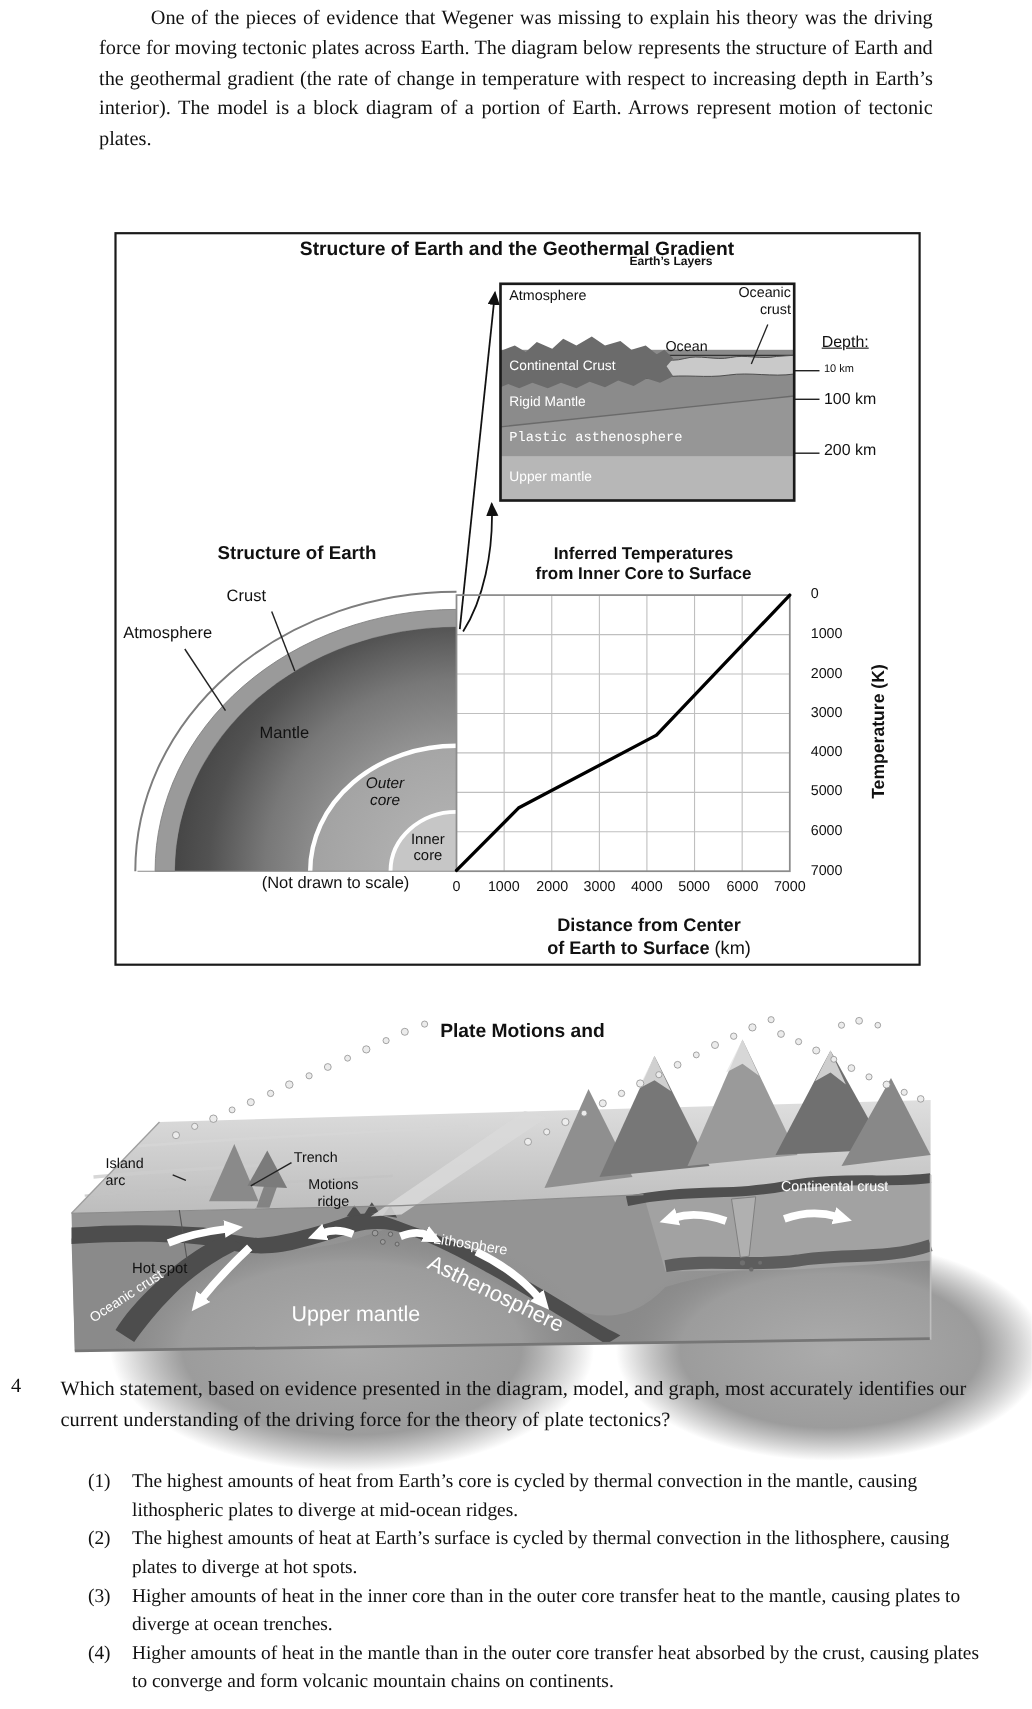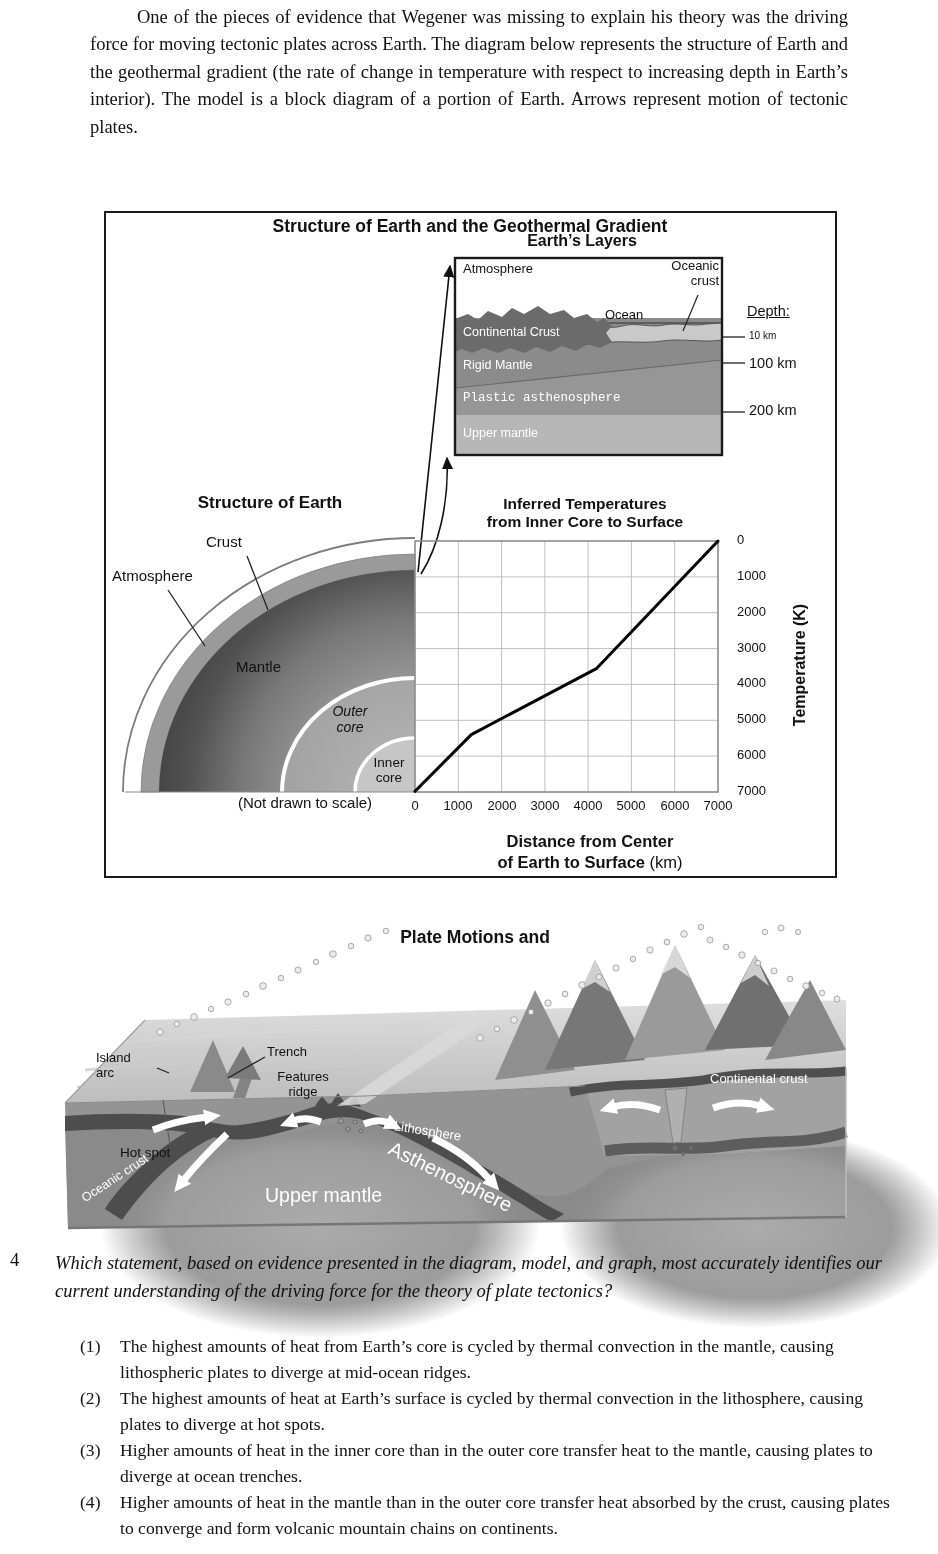--- a/index.html
+++ b/index.html
@@ -10,21 +10,21 @@
   .bold{font-weight:bold;}
   .ctr{text-align:center;}
   .white{color:#ffffff;}
   .intro{left:90px;top:4px;width:758px;font-size:18.5px;line-height:27.4px;
          text-align:justify;text-indent:47px;}
   .fig-title{left:104px;top:177px;width:732px;font-size:17.5px;margin-top:39px;}
   .outer-box{left:104px;top:211px;width:729px;height:663px;border:2.5px solid #1a1a1a;}
   .lbl{font-size:13px;line-height:14.5px;white-space:nowrap;}
   .wrap{white-space:normal;}
   .q-num{left:10px;top:1250px;font-size:18.5px;}
-  .q-text{left:55px;top:1250px;width:852px;font-size:18.5px;line-height:27.5px;font-style:italic;}
+  .q-text{left:55px;top:1250px;width:852px;font-size:18.5px;line-height:27.5px;}
   .options{left:80px;top:1333px;width:828px;}
   .opt{display:flex;font-size:17.6px;line-height:26px;margin:0;}
   .opt .onum{width:40px;flex:0 0 40px;}
   .opt .otxt{width:788px;}
   svg{position:absolute;overflow:visible;}
 </style>
 </head>
 <body>
 
 <div class="abs intro">One of the pieces of evidence that Wegener was missing to explain his theory was the driving force for moving tectonic plates across Earth. The diagram below represents the structure of Earth and the geothermal gradient (the rate of change in temperature with respect to increasing depth in Earth’s interior). The model is a block diagram of a portion of Earth. Arrows represent motion of tectonic plates.</div>
@@ -51,21 +51,21 @@
 <svg class="abs" style="left:405px;top:250px;" width="60" height="335" viewBox="0 0 60 335">
   <defs>
     <marker id="bh" markerWidth="9" markerHeight="8" refX="7" refY="3.5" orient="auto">
       <polygon points="0,0 8,3.5 0,7" fill="#111"></polygon>
     </marker>
   </defs>
   <path d="M13,322 L45,16" stroke="#111" stroke-width="1.6" fill="none" marker-end="url(#bh)"></path>
   <path d="M16,324 C34,296 44,252 42,208" stroke="#111" stroke-width="1.6" fill="none" marker-end="url(#bh)"></path>
 </svg>
 
-<div class="abs sans bold ctr" style="left:472px;top:232px;width:220px;font-size:16px;">Earth’s Layers</div>
+<div class="abs sans bold ctr" style="left:500px;top:232px;width:220px;font-size:11px;">Earth’s Layers</div>
 <div class="abs lbl sans" style="left:463px;top:262px;">Atmosphere</div>
 <div class="abs lbl sans wrap" style="left:650px;top:259px;width:69px;text-align:right;">Oceanic crust</div>
 <div class="abs lbl sans" style="left:605px;top:308px;">Ocean</div>
 <div class="abs lbl sans white" style="left:463px;top:325px;font-size:12.5px;">Continental Crust</div>
 <div class="abs lbl sans white" style="left:463px;top:358px;font-size:12.5px;">Rigid Mantle</div>
 <div class="abs lbl sans white" style="left:463px;top:391px;font-size:12.5px;font-family:Liberation Mono, monospace;">Plastic asthenosphere</div>
 <div class="abs lbl sans white" style="left:463px;top:426px;font-size:12.5px;">Upper mantle</div>
 <div class="abs lbl sans" style="left:747px;top:304px;font-size:14.5px;text-decoration:underline;">Depth:</div>
 <div class="abs lbl sans" style="left:749px;top:329px;font-size:10px;">10 km</div>
 <div class="abs lbl sans" style="left:749px;top:356px;font-size:14.5px;">100 km</div>
@@ -275,21 +275,21 @@
     <path d="M256,202 C246,198 236,198 228,201"></path>
     <path d="M299,204 C309,200 318,200 324,203"></path>
     <path d="M368,218 C393,230 412,245 425,260"></path>
     <path d="M595,190 C578,184 561,183 548,187"></path>
     <path d="M648,188 C665,182 682,182 696,186"></path>
   </g>
 </svg>
 
 <div class="abs lbl sans wrap" style="left:96px;top:1050px;width:48px;line-height:15px;">Island arc</div>
 <div class="abs lbl sans" style="left:267px;top:1045px;">Trench</div>
-<div class="abs lbl sans wrap ctr" style="left:272px;top:1069px;width:62px;line-height:15px;">Features ridge</div>
+<div class="abs lbl sans wrap ctr" style="left:272px;top:1069px;width:62px;line-height:15px;">Motions ridge</div>
 <div class="abs lbl sans white" style="left:710px;top:1072px;">Continental crust</div>
 <div class="abs lbl sans" style="left:120px;top:1146px;font-size:13.5px;">Hot spot</div>
 <div class="abs lbl sans white" style="left:83px;top:1192px;font-size:12.5px;transform:rotate(-33deg);transform-origin:0 50%;">Oceanic crust</div>
 <div class="abs lbl sans white" style="left:394px;top:1119px;transform:rotate(9deg);transform-origin:0 50%;">Lithosphere</div>
 <div class="abs lbl sans white" style="left:390px;top:1140px;font-size:20px;transform:rotate(26deg);transform-origin:0 50%;">Asthenosphere</div>
 <div class="abs lbl sans white" style="left:265px;top:1188px;font-size:19.5px;">Upper mantle</div>
 
 <div class="abs q-num">4</div>
 <div class="abs q-text">Which statement, based on evidence presented in the diagram, model, and graph, most accurately identifies our current understanding of the driving force for the theory of plate tectonics?</div>
 

